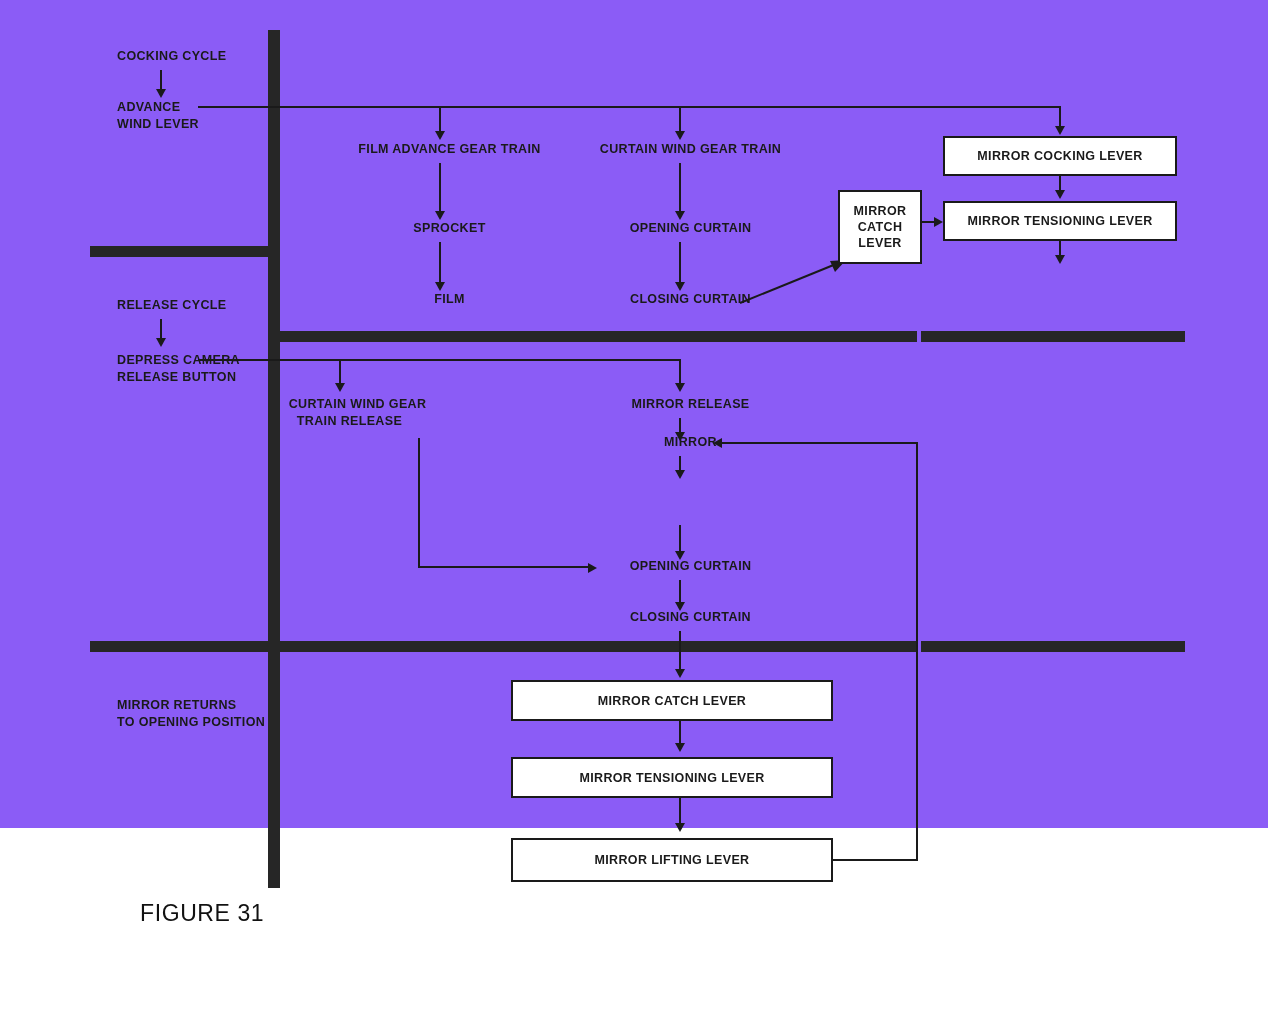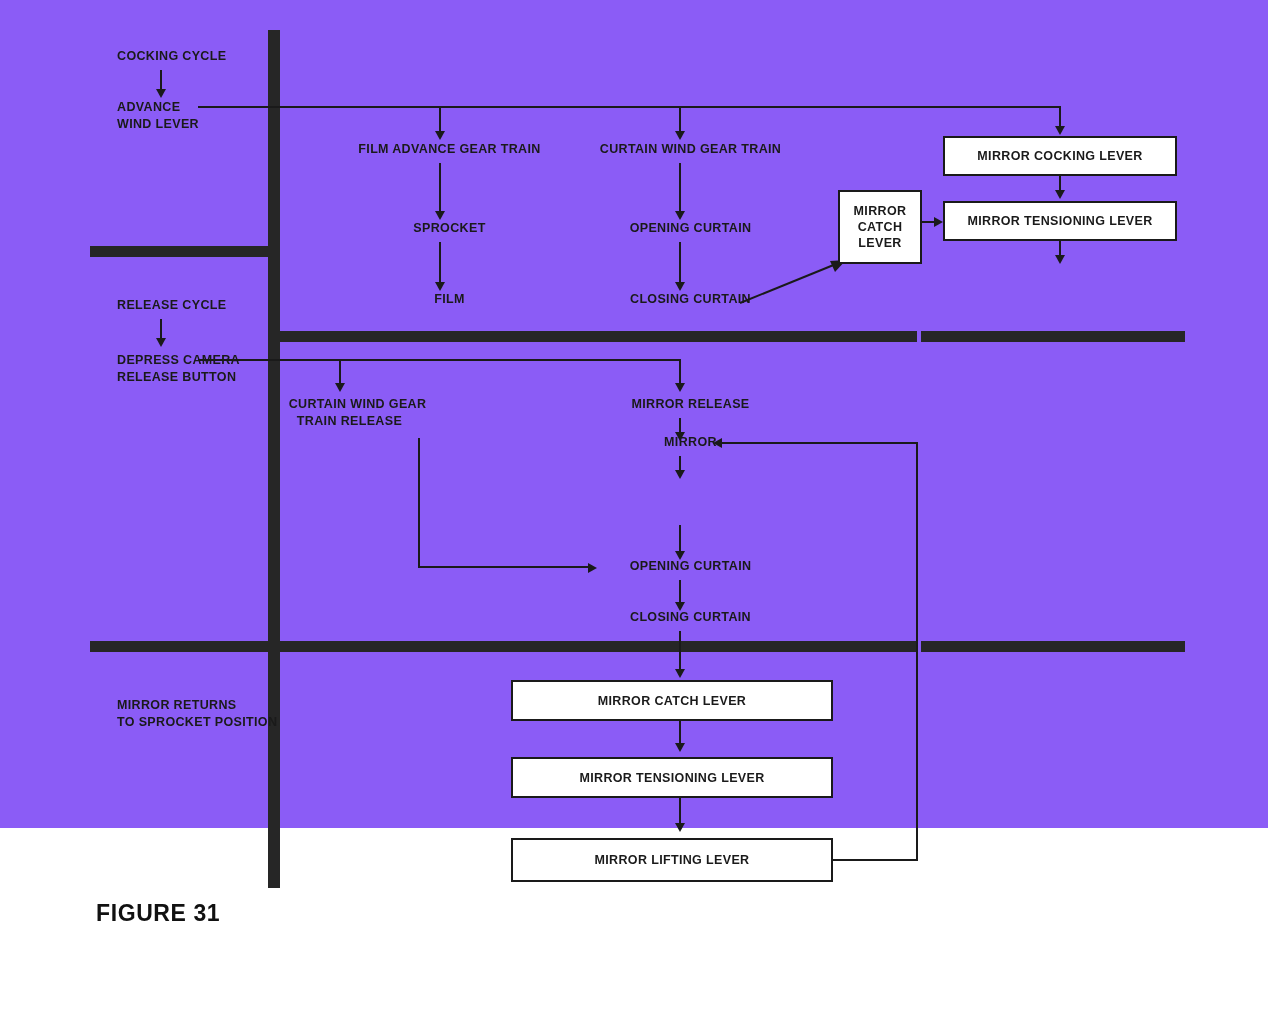--- a/index.html
+++ b/index.html
@@ -7,22 +7,22 @@
        font-family:"Liberation Sans","DejaVu Sans",sans-serif;}
   #stage{position:relative;width:1268px;height:828px;background:#8b5cf6;}
 
   
   .lbl{position:absolute;font-weight:bold;color:#1a1a1a;
        font-size:12.5px;letter-spacing:.35px;line-height:17px;
        white-space:pre;}
   .lbl.c{transform:translateX(-50%);text-align:right;padding-left:19px;}
   .lbl.l{text-align:left;}
 
-  .figure{position:absolute;font-size:23px;font-weight:bold;color:#111;
-          letter-spacing:.6px;}
+  .figure{position:absolute;font-size:23px;font-weight:normal;color:#111;
+          letter-spacing:.6px;margin-left:44px;}
 
   
   .bar{position:absolute;background:#262626;}
 
   
   .box{position:absolute;border:2.2px solid #1a1a1a;background:#fff;
        display:flex;align-items:center;justify-content:center;
        font-weight:bold;font-size:12.5px;letter-spacing:.35px;
        color:#1a1a1a;text-align:center;line-height:16px;box-sizing:border-box;
        white-space:pre;}
@@ -151,21 +151,21 @@
 
   <div class="lbl c" style="left:681px;top:558px;">OPENING CURTAIN</div>
   <div class="vline" style="left:679px;top:580px;height:26px;"></div>
   <div class="arrow-d" style="left:675px;top:602px;"></div>
   <div class="lbl c" style="left:681px;top:609px;">CLOSING CURTAIN</div>
 
   <div class="vline" style="left:679px;top:631px;height:42px;"></div>
   <div class="arrow-d" style="left:675px;top:669px;"></div>
 
   <div class="lbl l" style="left:117px;top:697px;">MIRROR RETURNS</div>
-  <div class="lbl l" style="left:117px;top:714px;">TO SPROCKET POSITION</div>
+  <div class="lbl l" style="left:117px;top:714px;">TO OPENING POSITION</div>
 
   <div class="box" style="left:511px;top:680px;width:322px;height:41px;">MIRROR CATCH LEVER</div>
   <div class="vline" style="left:679px;top:721px;height:25px;"></div>
   <div class="arrow-d" style="left:675px;top:743px;"></div>
 
   <div class="box" style="left:511px;top:757px;width:322px;height:41px;">MIRROR TENSIONING LEVER</div>
   <div class="vline" style="left:679px;top:798px;height:28px;"></div>
   <div class="arrow-d" style="left:675px;top:823px;"></div>
 
   <div class="box" style="left:511px;top:838px;width:322px;height:44px;">MIRROR LIFTING LEVER</div>

